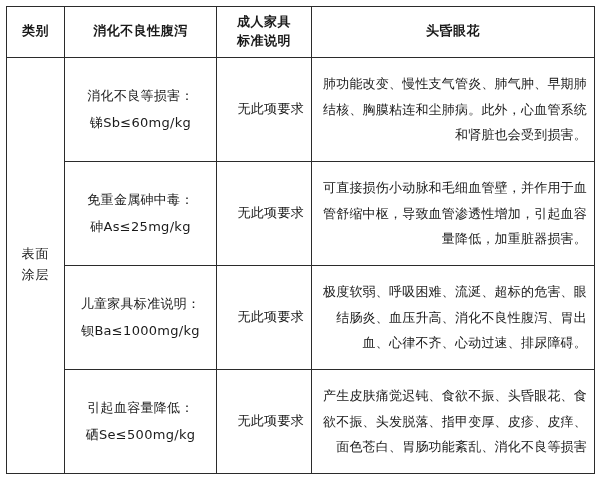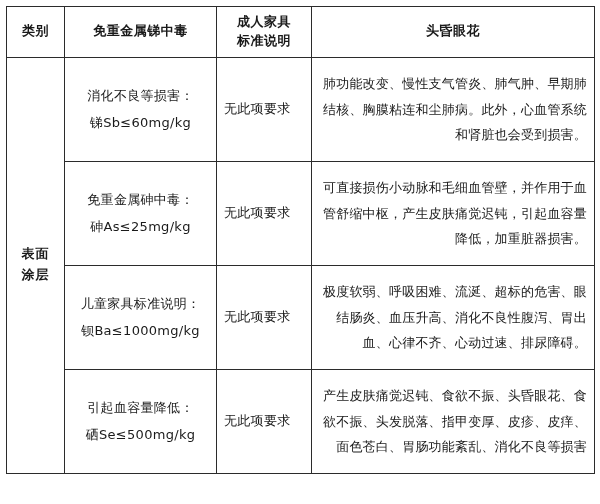--- a/index.html
+++ b/index.html
@@ -39,35 +39,35 @@
   thead th {
     font-size: 13px;
     font-weight: bold;
     text-align: center;
     line-height: 1.45;
     height: 46px;
     letter-spacing: 0.5px;
   }
   td.category {
     font-size: 13px;
-    font-weight: bold;
+    font-weight: normal;
     text-align: center;
     line-height: 1.6;
     letter-spacing: 1px;
   }
   td.child {
     font-size: 13px;
     text-align: center;
     line-height: 2.1;
     letter-spacing: 0.3px;
   }
   td.child .l2 { white-space: nowrap; }
   td.adult {
     font-size: 13px;
-    text-align: left;
+    text-align: right;
     line-height: 1.6;
     letter-spacing: 0.3px;
   }
   td.harm {
     font-size: 13px;
     text-align: right;
     line-height: 1.95;
     letter-spacing: 0.2px;
   }
   tbody tr { height: 104px; }
@@ -79,21 +79,21 @@
   <table class="spec">
     <colgroup>
       <col class="c-category">
       <col class="c-child">
       <col class="c-adult">
       <col class="c-harm">
     </colgroup>
     <thead>
       <tr>
         <th>类别</th>
-        <th>免重金属锑中毒</th>
+        <th>消化不良性腹泻</th>
         <th>
           <div>成人家具</div>
           <div>标准说明</div>
         </th>
         <th>头昏眼花</th>
       </tr>
     </thead>
     <tbody>
       <tr>
         <td class="category" rowspan="4">
@@ -106,21 +106,21 @@
         </td>
         <td class="adult">无此项要求</td>
         <td class="harm">肺功能改变、慢性支气管炎、肺气肿、早期肺结核、胸膜粘连和尘肺病。此外，心血管系统和肾脏也会受到损害。</td>
       </tr>
       <tr>
         <td class="child">
           <div class="l1">免重金属砷中毒：</div>
           <div class="l2">砷As≤25mg/kg</div>
         </td>
         <td class="adult">无此项要求</td>
-        <td class="harm">可直接损伤小动脉和毛细血管壁，并作用于血管舒缩中枢，产生皮肤痛觉迟钝，引起血容量降低，加重脏器损害。</td>
+        <td class="harm">可直接损伤小动脉和毛细血管壁，并作用于血管舒缩中枢，导致血管渗透性增加，引起血容量降低，加重脏器损害。</td>
       </tr>
       <tr>
         <td class="child">
           <div class="l1">儿童家具标准说明：</div>
           <div class="l2">钡Ba≤1000mg/kg</div>
         </td>
         <td class="adult">无此项要求</td>
         <td class="harm">极度软弱、呼吸困难、流涎、超标的危害、眼结肠炎、血压升高、消化不良性腹泻、胃出血、心律不齐、心动过速、排尿障碍。</td>
       </tr>
       <tr>

